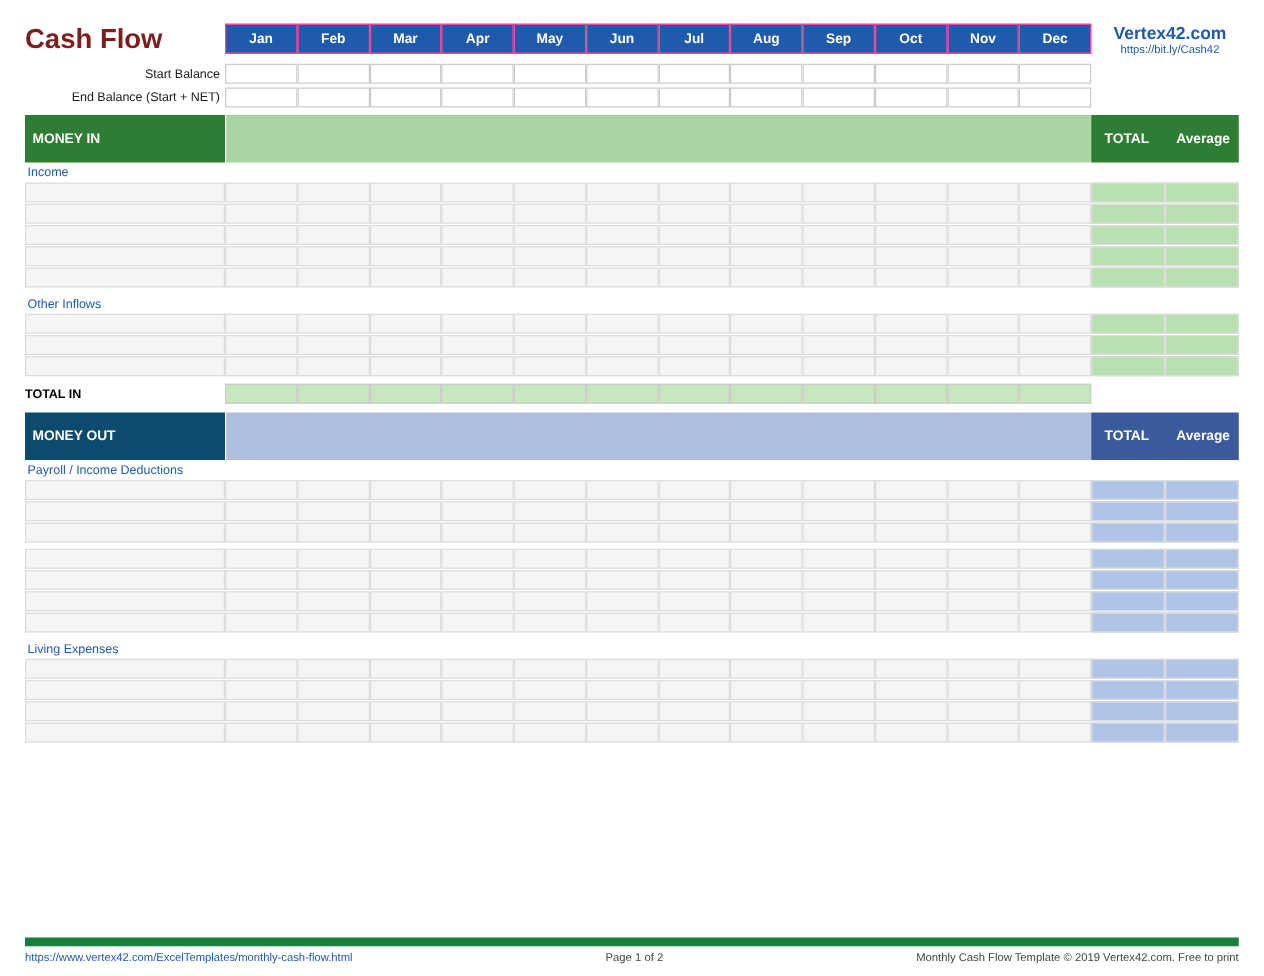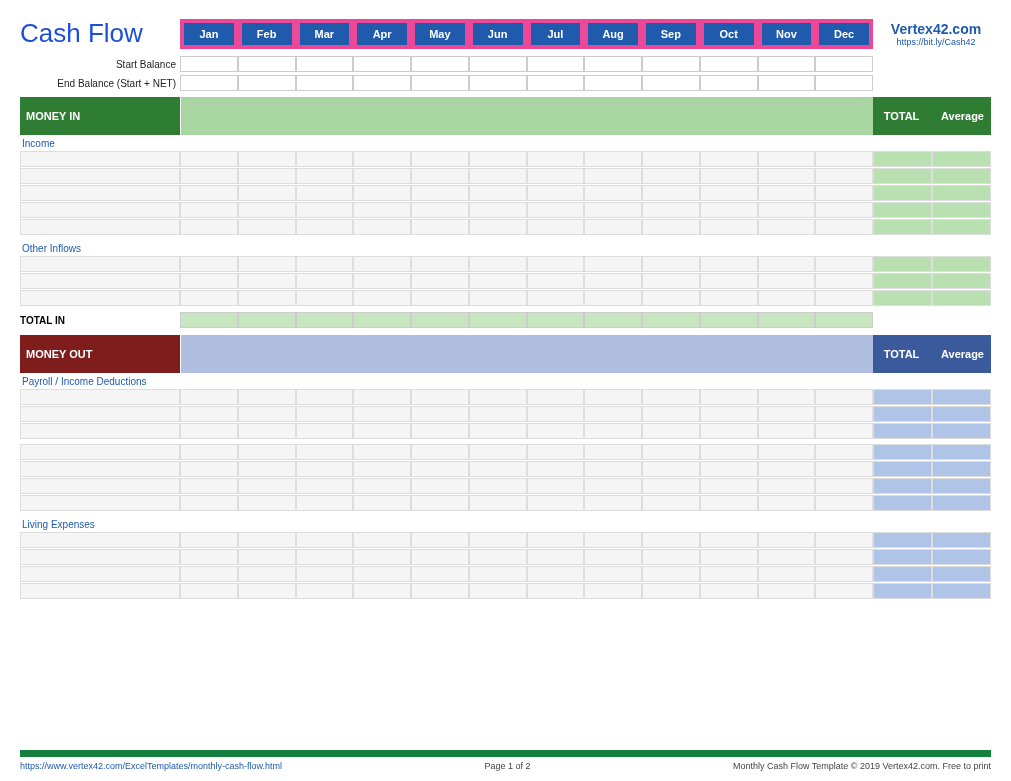--- a/index.html
+++ b/index.html
@@ -20,38 +20,38 @@
       flex-direction: column;
     }
 
     
     .header {
       display: flex;
       align-items: center;
       margin-bottom: 6px;
     }
     .title {
-      font-size: 26px;
-      font-weight: normal;
-      color: #1d4ed8;
+      font-size: 22px;
+      font-weight: bold;
+      color: #7f1d1d;
       min-width: 160px;
     }
     .months-row {
       display: flex;
       flex: 1;
     }
     .month-btn {
       background: #1f5aad;
       color: #fff;
       font-weight: bold;
       font-size: 11px;
       text-align: center;
       padding: 5px 0;
       flex: 1;
-      border: 4px solid #ec4899;
+      border: 1px solid #ec4899;
       cursor: pointer;
     }
     .branding {
       min-width: 110px;
       text-align: center;
       margin-left: 8px;
     }
     .branding-main {
       color: #1f5aad;
       font-size: 14px;
@@ -103,21 +103,21 @@
       min-width: 160px;
       background: #2e7d32;
       color: #fff;
       font-weight: bold;
       font-size: 11px;
       display: flex;
       align-items: center;
       padding-left: 6px;
     }
     .section-header-left.blue {
-      background: #7f1d1d;
+      background: #0c4a6e;
     }
     .section-header-mid {
       flex: 1;
       background: #a8d5a2;
       border-left: 1px solid #fff;
     }
     .section-header-mid.blue {
       background: #b0bfdf;
     }
     .section-header-right {

